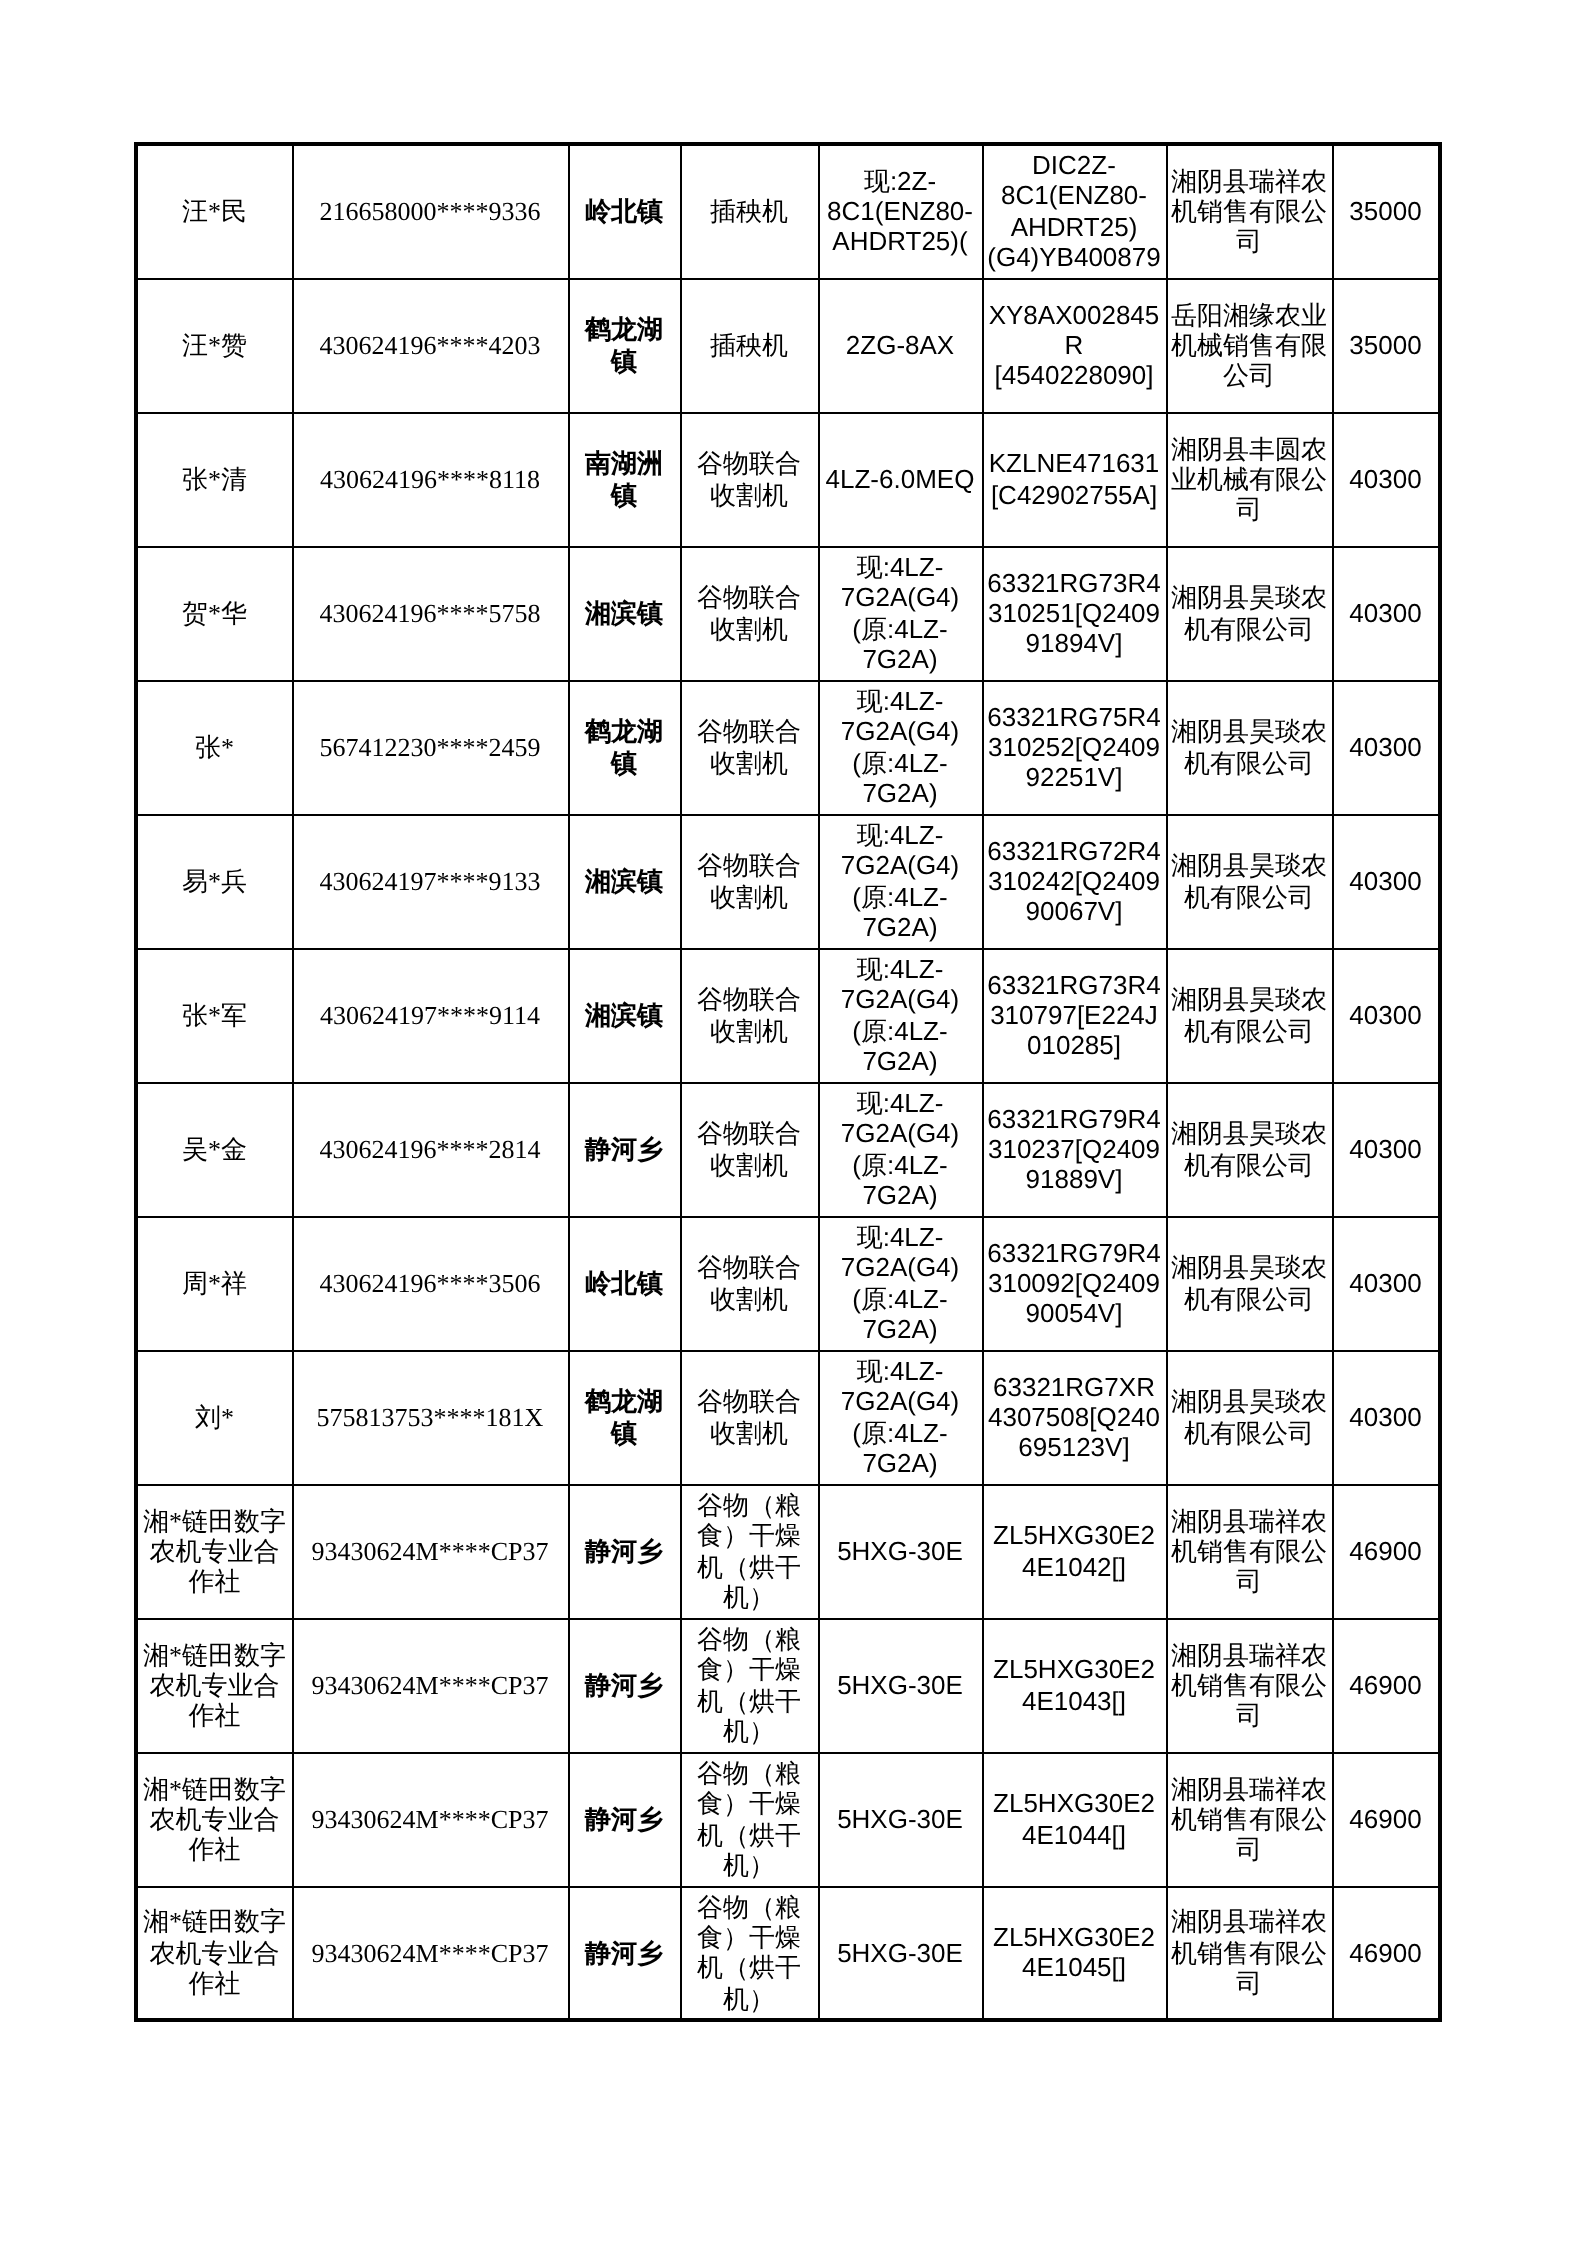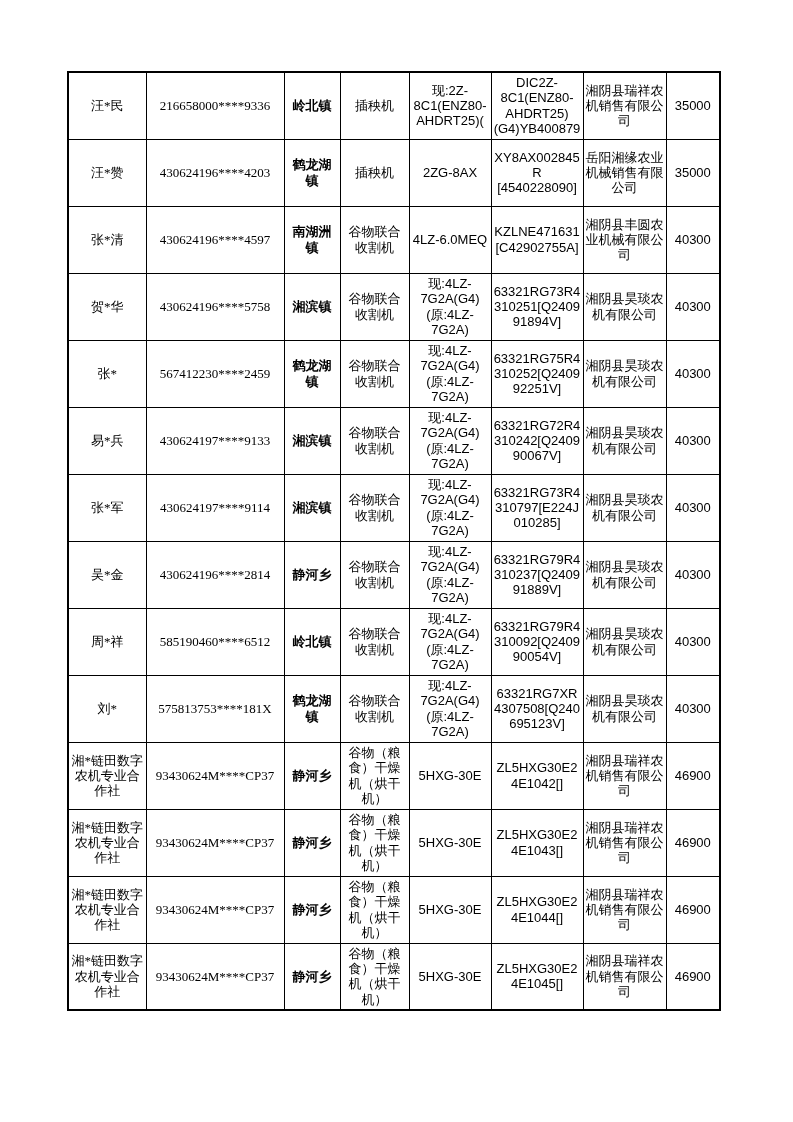--- a/index.html
+++ b/index.html
@@ -89,21 +89,21 @@
           <td class="col-id">430624196****4203</td>
           <td class="col-town">鹤龙湖镇</td>
           <td class="col-machine">插秧机</td>
           <td class="col-model">2ZG-8AX</td>
           <td class="col-serial">XY8AX002845R [4540228090]</td>
           <td class="col-company">岳阳湘缘农业机械销售有限公司</td>
           <td class="col-price">35000</td>
         </tr>
         <tr>
           <td class="col-name">张*清</td>
-          <td class="col-id">430624196****4597</td>
+          <td class="col-id">430624196****8118</td>
           <td class="col-town">南湖洲镇</td>
           <td class="col-machine">谷物联合收割机</td>
           <td class="col-model">4LZ-6.0MEQ</td>
           <td class="col-serial">KZLNE471631 [C42902755A]</td>
           <td class="col-company">湘阴县丰圆农业机械有限公司</td>
           <td class="col-price">40300</td>
         </tr>
         <tr>
           <td class="col-name">贺*华</td>
           <td class="col-id">430624196****5758</td>
@@ -149,21 +149,21 @@
           <td class="col-id">430624196****2814</td>
           <td class="col-town">静河乡</td>
           <td class="col-machine">谷物联合收割机</td>
           <td class="col-model">现:4LZ-7G2A(G4)(原:4LZ-7G2A)</td>
           <td class="col-serial">63321RG79R4310237[Q240991889V]</td>
           <td class="col-company">湘阴县昊琰农机有限公司</td>
           <td class="col-price">40300</td>
         </tr>
         <tr>
           <td class="col-name">周*祥</td>
-          <td class="col-id">585190460****6512</td>
+          <td class="col-id">430624196****3506</td>
           <td class="col-town">岭北镇</td>
           <td class="col-machine">谷物联合收割机</td>
           <td class="col-model">现:4LZ-7G2A(G4)(原:4LZ-7G2A)</td>
           <td class="col-serial">63321RG79R4310092[Q240990054V]</td>
           <td class="col-company">湘阴县昊琰农机有限公司</td>
           <td class="col-price">40300</td>
         </tr>
         <tr>
           <td class="col-name">刘*</td>
           <td class="col-id">575813753****181X</td>

